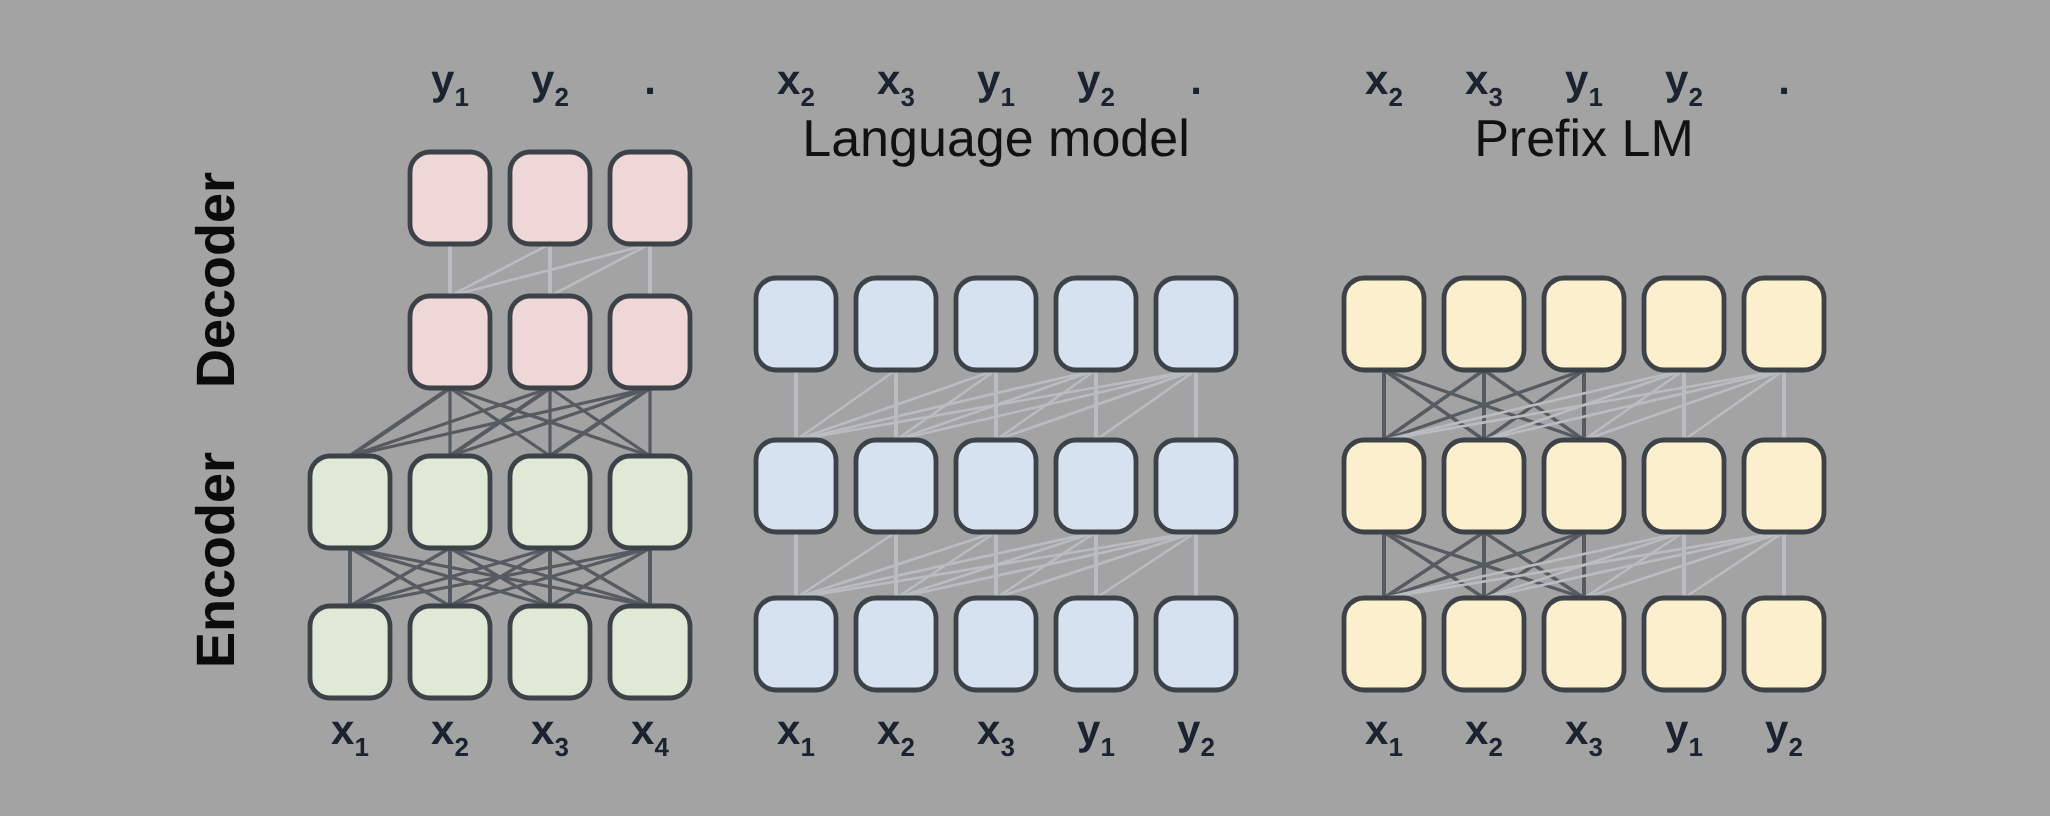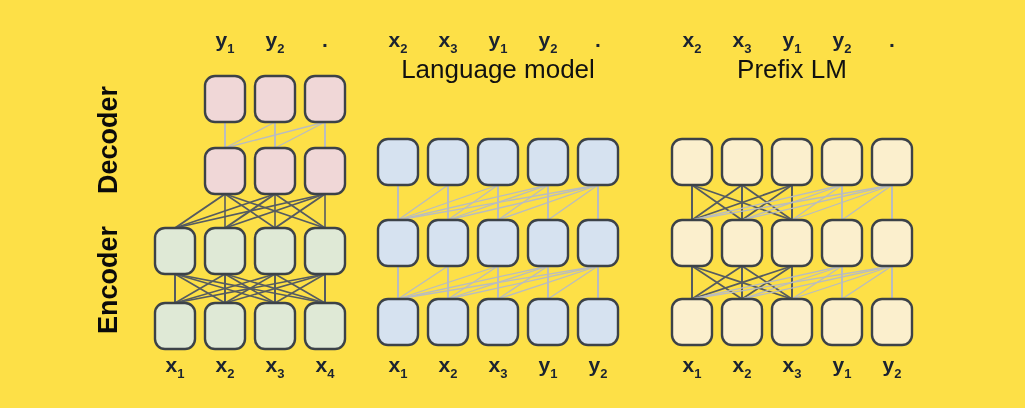--- a/index.html
+++ b/index.html
@@ -1,21 +1,21 @@
 <!DOCTYPE html>
 <html><head>
 <meta charset="utf-8">
 <style>
   html,body{margin:0;padding:0;background:#ffffff;}
   body{
     width:1025px;height:408px;overflow:hidden;
     font-family:"Liberation Sans","DejaVu Sans",sans-serif;
     color:#1a1a1a;
   }
-  #stage{position:relative;width:1025px;height:408px;background:#fde047;}
+  #stage{position:relative;width:1025px;height:408px;background:#a3a3a3;}
   #diagram{position:absolute;left:0;top:0;width:1025px;height:408px;display:block;}
   .panel-title{
     font-size:26px;font-weight:400;fill:#111;
     font-family:"Liberation Sans","DejaVu Sans",sans-serif;
   }
   .tok{
     font-size:21px;fill:#1b2330;font-weight:600;
     font-family:"Liberation Sans","DejaVu Sans",sans-serif;
   }
   .side-label{

